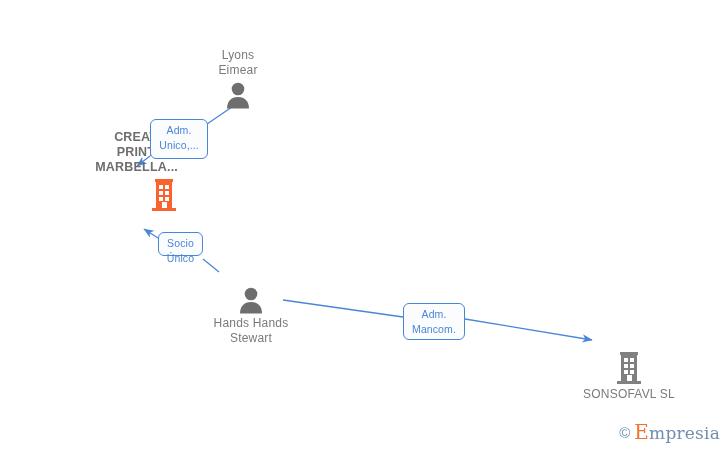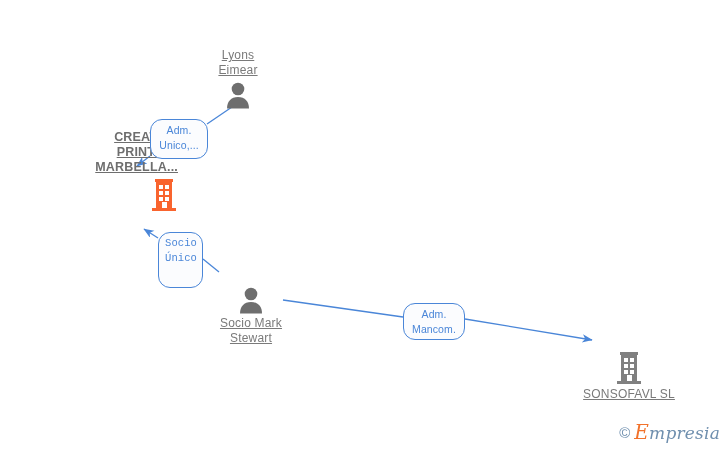--- a/index.html
+++ b/index.html
@@ -37,40 +37,39 @@
     line-height: 0;
   }
   .node .nlabel {
     display: block;
     margin-top: 2px;
     font-size: 12px;
     line-height: 15px;
     letter-spacing: 0.2px;
     color: #7a7a7a;
     white-space: pre-line;
-    text-decoration: underline;
   }
   .node.company-main .nlabel {
     font-weight: bold;
     font-size: 12.5px;
     line-height: 15px;
     color: #6e6e6e;
   }
   .node.company-main {
     text-align: right;
   }
 
   
   .node.label-above .nlabel { margin-top: 0; margin-bottom: 3px; }
 
   
   .relbox {
     position: absolute;
     border: 1px solid #4a86d8;
-    border-radius: 12px;
+    border-radius: 6px;
     background: #fbfcfe;
     color: #4a86d8;
     font-size: 10.5px;
     line-height: 15px;
     text-align: center;
     padding: 3px 6px 4px 6px;
     box-sizing: border-box;
     white-space: pre-line;
     letter-spacing: 0.1px;
   }
@@ -85,21 +84,20 @@
     gap: 4px;
     user-select: none;
   }
   #watermark .wm-c {
     font-size: 15px;
     color: #6f8fae;
     line-height: 1;
   }
   #watermark .wm-text {
     font-family: "DejaVu Serif", serif;
-    font-style: italic;
     font-size: 17px;
     line-height: 1;
     color: #6f8fae;
     letter-spacing: 0.2px;
   }
   #watermark .wm-text .wm-e {
     color: #f2722b;
     font-size: 20px;
   }
 </style>
@@ -159,21 +157,21 @@
     </span>
   </div>
 
   <div class="node person" style="left:251px; top:286px;">
     <span class="glyph">
       <svg width="26" height="28" viewBox="0 0 26 28" xmlns="http://www.w3.org/2000/svg">
         <circle cx="13" cy="8" r="6.3" fill="#6e6e6e"></circle>
         <path d="M13,16 C20,16 24,20.5 24,27.5 L2,27.5 C2,20.5 6,16 13,16 Z" fill="#6e6e6e"></path>
       </svg>
     </span>
-    <span class="nlabel">Socio Mark
+    <span class="nlabel">Hands Hands
 Stewart</span>
   </div>
 
   <div class="node company" style="left:629px; top:351px;">
     <span class="glyph">
       <svg width="28" height="34" viewBox="0 0 28 34" xmlns="http://www.w3.org/2000/svg">
         <rect x="5" y="1" width="18" height="3" fill="#808080"></rect>
         <rect x="6" y="4" width="16" height="26" fill="#808080"></rect>
         <rect x="2" y="30" width="24" height="3" fill="#808080"></rect>
         <rect x="9" y="7" width="4" height="4" fill="#ffffff"></rect>
@@ -184,21 +182,21 @@
         <rect x="15" y="19" width="4" height="4" fill="#ffffff"></rect>
         <rect x="12" y="24" width="5" height="6" fill="#ffffff"></rect>
       </svg>
     </span>
     <span class="nlabel">SONSOFAVL SL</span>
   </div>
 
   <div class="relbox" style="left:150px; top:119px; width:58px; height:40px;">Adm.
 Unico,...</div>
 
-  <div class="relbox" style="left:158px; top:232px; width:45px; height:56px;font-family:Liberation Mono, monospace;">Socio
+  <div class="relbox" style="left:158px; top:232px; width:45px; height:24px;">Socio
 Único</div>
 
   <div class="relbox" style="left:403px; top:303px; width:62px; height:37px;">Adm.
 Mancom.</div>
 
   <div id="watermark">
     <span class="wm-c">©</span>
     <span class="wm-text"><span class="wm-e">E</span><span>mpresia</span></span>
   </div>
 

